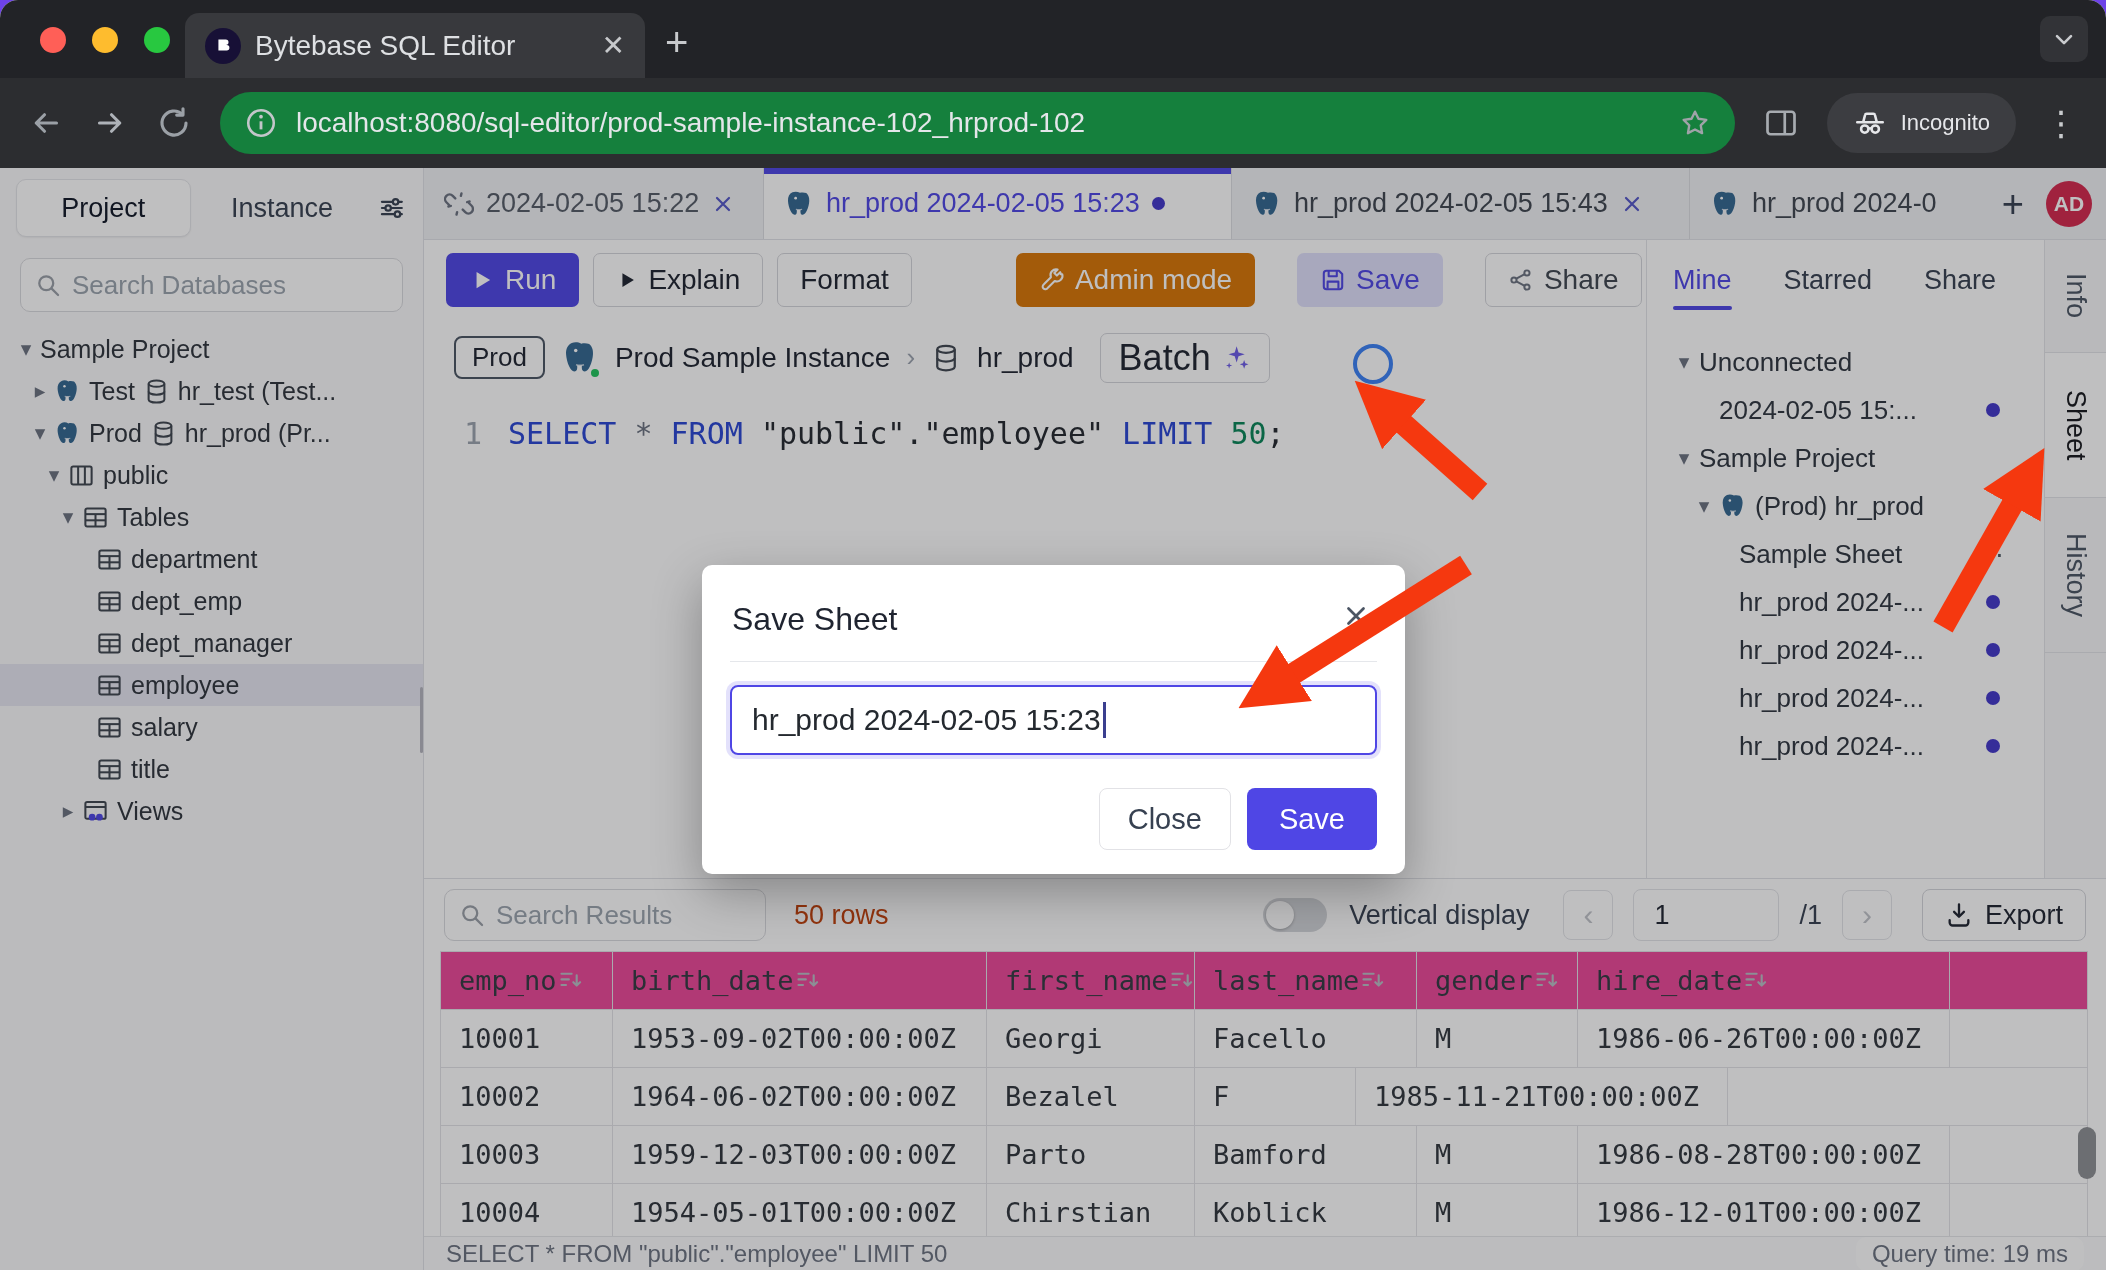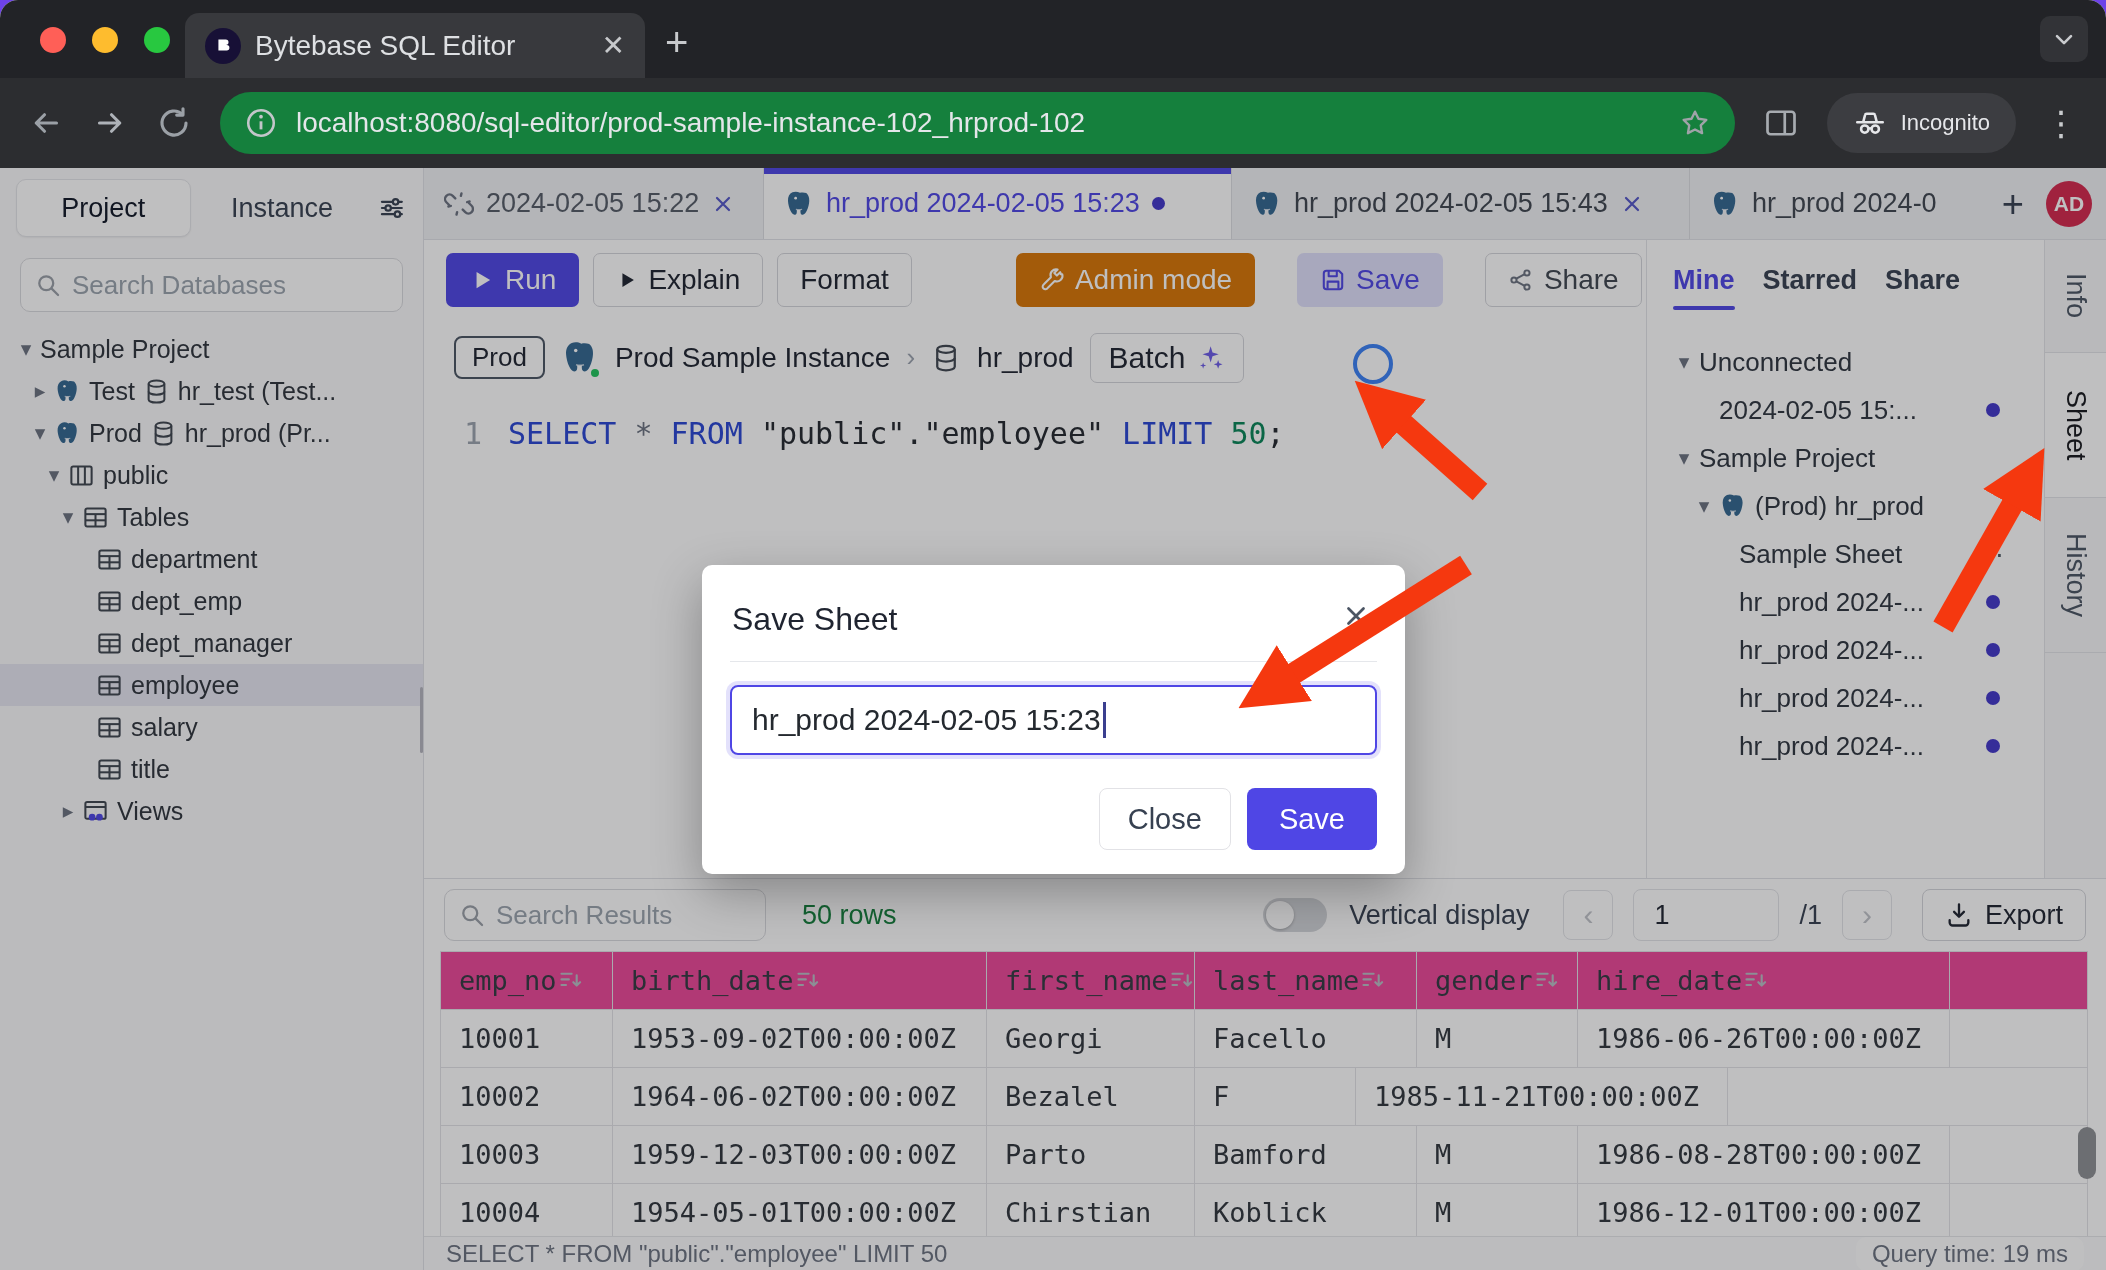--- a/index.html
+++ b/index.html
@@ -87,32 +87,32 @@
 
   .crumb { position:absolute; left:424px; top:152px; width:1222px; height:75px; background:#fff;
            display:flex; align-items:center; padding:0 30px; gap:16px; font-size:28px; color:#1f2430; }
   .env-chip { border:2px solid #4b5563; border-radius:8px; padding:4px 16px; font-size:26px; color:#1f2430; }
   .pg-wrap { position:relative; width:38px; height:38px; }
   .pg-wrap .ic { width:38px; height:38px; }
   .green-dot { position:absolute; right:-2px; bottom:-2px; width:12px; height:12px; border-radius:50%; background:#22c55e; border:2px solid #fff; }
   .crumb-sep { color:#9ca3af; font-size:26px; }
   .crumb .db-ic { width:30px; height:30px; color:#3f4650; }
   .batch-btn { height:50px; border:1px solid #d4d5da; border-radius:7px; display:flex; align-items:center; gap:10px;
-               padding:0 18px; font-size:30px; color:#1f2430; }
+               padding:0 18px; font-size:36px; color:#1f2430; margin-left:10px; }
   .batch-btn .sparkle-ic { width:30px; height:30px; margin:0; }
   .ai-ring { position:absolute; left:929px; top:24px; width:40px; height:40px; border-radius:50%; border:4px solid #3b82f6; }
 
   .code { position:absolute; left:424px; top:227px; width:1222px; height:483px; background:#fff;
           font-family:"DejaVu Sans Mono", monospace; font-size:30px; padding-top:16px; }
   .code-line { display:flex; line-height:46px; }
   .lineno { width:84px; text-align:right; padding-right:26px; color:#9ca3af; flex:none; }
   .tok-kw { color:#2a46d4; } .tok-op { color:#6b7280; } .tok-str { color:#24292f; } .tok-num { color:#098658; } .tok-pl { color:#24292f; }
 
   .rpanel { position:absolute; left:1646px; top:72px; width:398px; height:638px; background:#fff; border-left:1px solid #e3e4e8; }
-  .rtabs { height:80px; display:flex; align-items:center; padding:0 26px; gap:28px;font-weight:bold; }
+  .rtabs { height:80px; display:flex; align-items:center; padding:0 26px; gap:52px; }
   .rtab { font-size:27px; color:#374151; position:relative; height:100%; display:flex; align-items:center; }
   .rtab.active { color:#4f46e5; }
   .rtab.active::after { content:""; position:absolute; left:0; right:0; bottom:10px; height:4px; background:#4f46e5; border-radius:2px; }
   .rsearch { display:flex; align-items:center; gap:12px; padding:0 18px; }
   .rsearch .search-box { flex:1; margin:0; }
   .import-ic { width:34px; height:34px; color:#374151; flex:none; }
   .sheet-tree { margin-top:18px; }
   .sheet-row { height:48px; display:flex; align-items:center; font-size:26px; color:#2f3640; position:relative; white-space:nowrap; }
   .sheet-row .tree-caret { width:30px; font-size:21px; }
   .sheet-row .ic { width:28px; height:28px; margin-right:8px; flex:none; }
@@ -120,21 +120,21 @@
   .sheet-more { position:absolute; right:38px; color:#4b5563; font-size:28px; letter-spacing:2px; }
 
   .strip { position:absolute; left:2044px; top:72px; width:62px; height:638px; background:#f7f7f9; border-left:1px solid #e3e4e8; }
   .strip-tab { writing-mode:vertical-rl; display:flex; align-items:center; justify-content:center; width:100%;
                font-size:27px; color:#4b5563; border-bottom:1px solid #e3e4e8; }
   .strip-tab.active { background:#fff; color:#16181d; }
 
   .results { position:absolute; left:424px; top:710px; width:1682px; height:358px; background:#fff; border-top:1px solid #e0e1e6; overflow:hidden; }
   .res-toolbar { height:72px; display:flex; align-items:center; padding:0 20px; gap:8px; }
   .res-toolbar .search-box { width:322px; margin:0; height:52px; }
-  .rowcount { font-size:27px; color:#15803d; margin-left:28px; }
+  .rowcount { font-size:27px; color:#c2410c; margin-left:20px; }
   .res-toolbar .spacer { flex:1; }
   .toggle { width:64px; height:34px; border-radius:17px; background:#d4d6da; position:relative; flex:none; }
   .toggle .knob { position:absolute; left:3px; top:3px; width:28px; height:28px; border-radius:50%; background:#fff; box-shadow:0 1px 3px rgba(0,0,0,.25); }
   .toggle-label { font-size:27px; color:#374151; margin:0 26px 0 14px; }
   .page-btn { width:50px; height:50px; border:1px solid #e3e4e8; border-radius:8px; background:#fff; display:flex; align-items:center;
               justify-content:center; color:#c0c3c9; font-size:30px; flex:none; }
   .page-input { width:146px; height:52px; border:1px solid #e3e4e8; border-radius:8px; background:#fff; font-size:27px; color:#1f2430;
                 padding:0 20px; margin:0 12px; font-family:"Liberation Sans",sans-serif; outline:none; }
   .page-total { font-size:27px; color:#374151; margin-right:12px; }
   .export-btn { height:52px; border:1px solid #d4d5da; border-radius:8px; background:#fff; display:flex; align-items:center; gap:12px;

